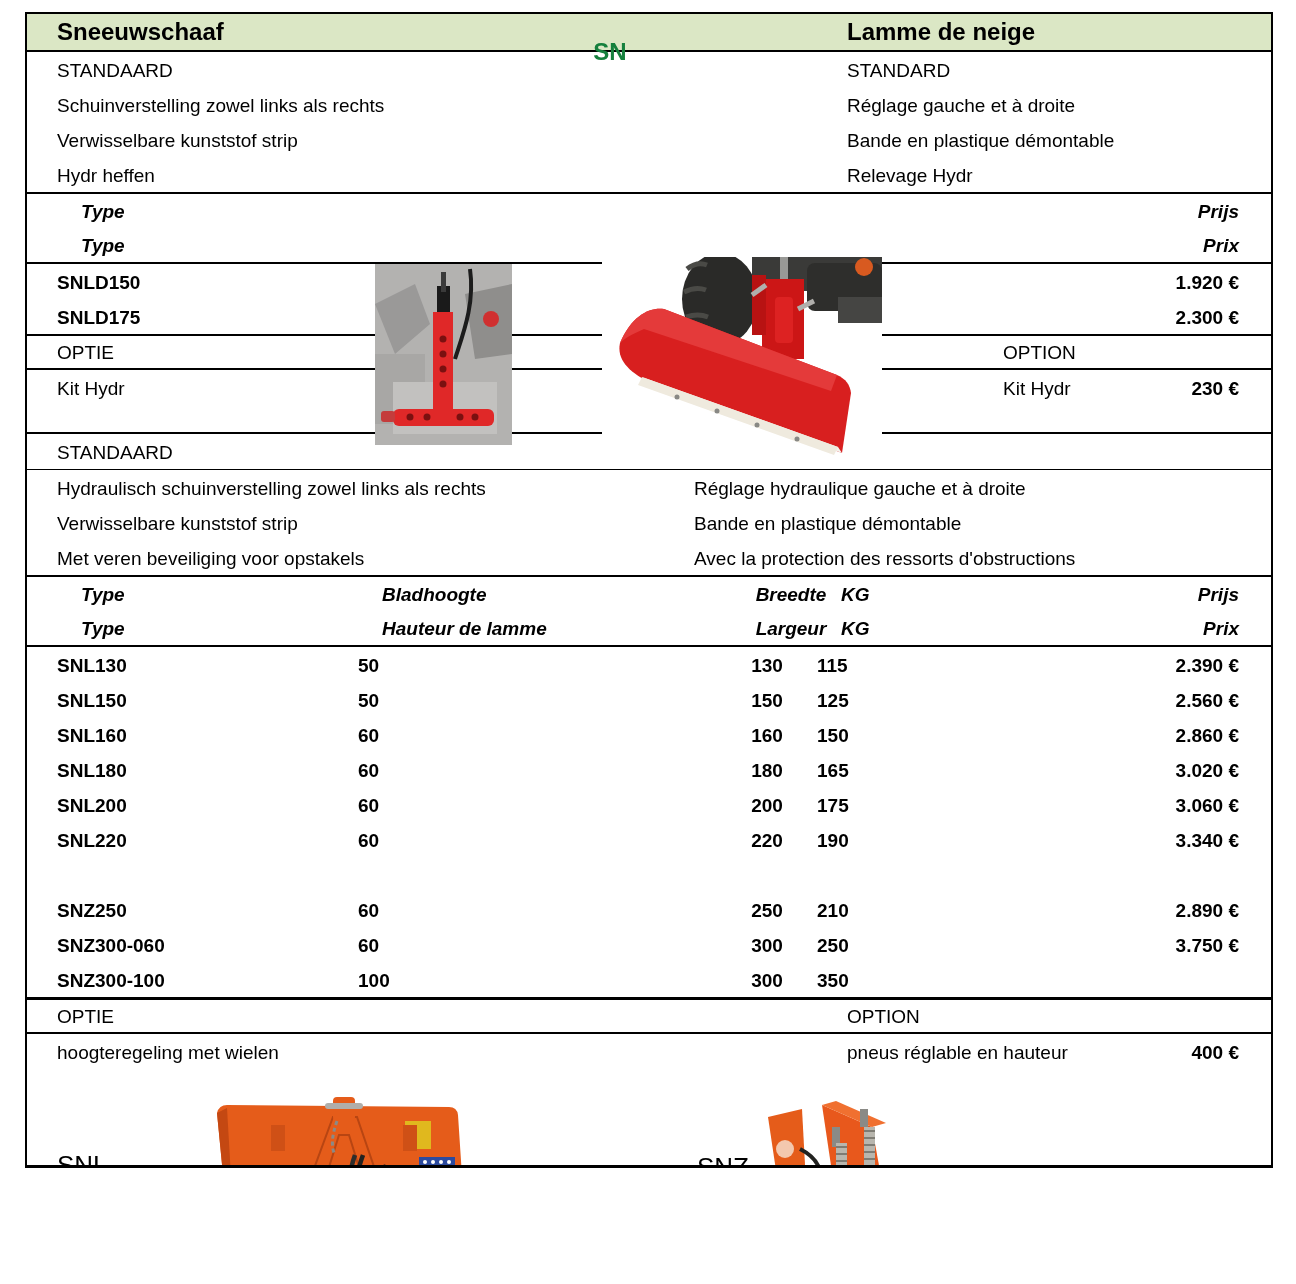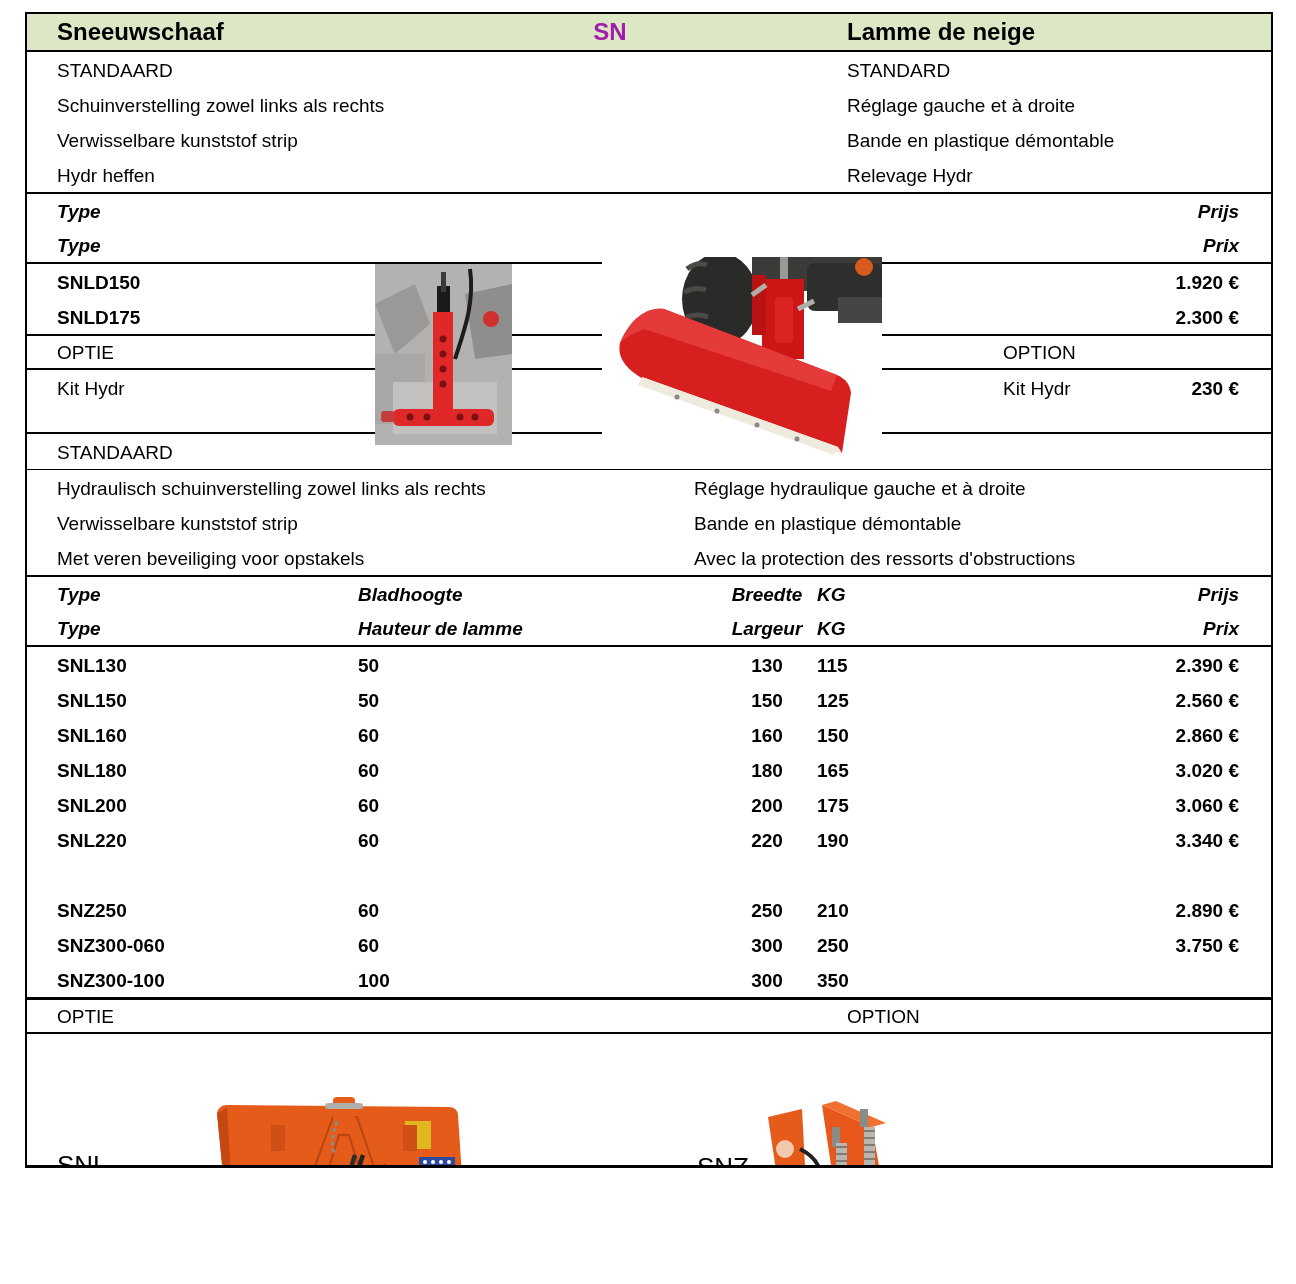--- a/index.html
+++ b/index.html
@@ -10,21 +10,21 @@
   .row{position:relative;}.h35{height:35px}.h34{height:34px}.h32{height:32px}.h27{height:27px}
   .rule{height:2px;background:#000;}
   .rule3{height:3px;background:#000;}
   .cell{position:absolute;top:50%;transform:translateY(-50%);white-space:nowrap;font-size:19px;line-height:1;}
   .cl{left:30px;}
   .fr1{left:820px;}           
   .fr2{left:667px;}           
   .optcol{left:976px;}        
   .price{right:32px;font-weight:bold;}
   .bold{font-weight:bold;}
-  .ib{font-style:italic;font-weight:bold;}
+  .ib{font-style:italic;font-weight:bold;margin-left:24px;}
   
   .cA{left:30px;}
   .cB{left:331px;width:200px;text-align:left;}
   .cC{left:640px;width:200px;text-align:center;}
   .cD{left:790px;width:200px;}
   
   .hdr{height:36px;border-bottom:2px solid #000;position:relative;}
   .hdr .cell{font-size:24px;font-weight:bold;}
   .hdr .sn{left:583px;transform:translate(-50%,-50%);}
   
@@ -34,21 +34,21 @@
   .photo svg{display:block;width:100%;height:100%;}
   .flabel{position:absolute;font-size:26px;z-index:3;white-space:nowrap;}
 </style>
 </head>
 <body>
 
 <div class="sheet">
 
   <div class="hdr" style="background:#dbe7c5;">
     <span class="cell cl">Sneeuwschaaf</span>
-    <span class="cell sn" style="color:#a21caf;">SN</span>
+    <span class="cell sn" style="color:#15803d;margin-top:20px;">SN</span>
     <span class="cell fr1">Lamme de neige</span>
   </div>
 
   <div class="row h35">
     <span class="cell cl">STANDAARD</span>
     <span class="cell fr1">STANDARD</span>
   </div>
   <div class="row h35">
     <span class="cell cl">Schuinverstelling zowel links als rechts</span>
     <span class="cell fr1">Réglage gauche et à droite</span>
@@ -209,20 +209,25 @@
 
   <div class="rule3"></div>
 
   <div class="row h32">
     <span class="cell cl">OPTIE</span>
     <span class="cell fr1">OPTION</span>
   </div>
 
   <div class="rule"></div>
 
+  <div class="row h35">
+    <span class="cell cl">hoogteregeling met wielen</span>
+    <span class="cell fr1">pneus réglable en hauteur</span>
+    <span class="cell price">400 €</span>
+  </div>
 
   <span class="flabel" style="left:30px;top:1136px;">SNL</span>
   <span class="flabel" style="left:670px;top:1138px;">SNZ</span>
 
   <div class="photo" style="left:348px;top:250px;width:137px;height:181px;">
     <svg viewBox="0 0 137 181" preserveAspectRatio="none">
       <rect width="137" height="181" fill="#b3b2b0"></rect>
       <polygon points="0,40 40,20 55,60 20,90" fill="#9a9998"></polygon>
       <rect x="0" y="90" width="50" height="70" fill="#a8a7a5"></rect>
       <polygon points="90,30 137,20 137,90 100,95" fill="#8f8e8c"></polygon>

